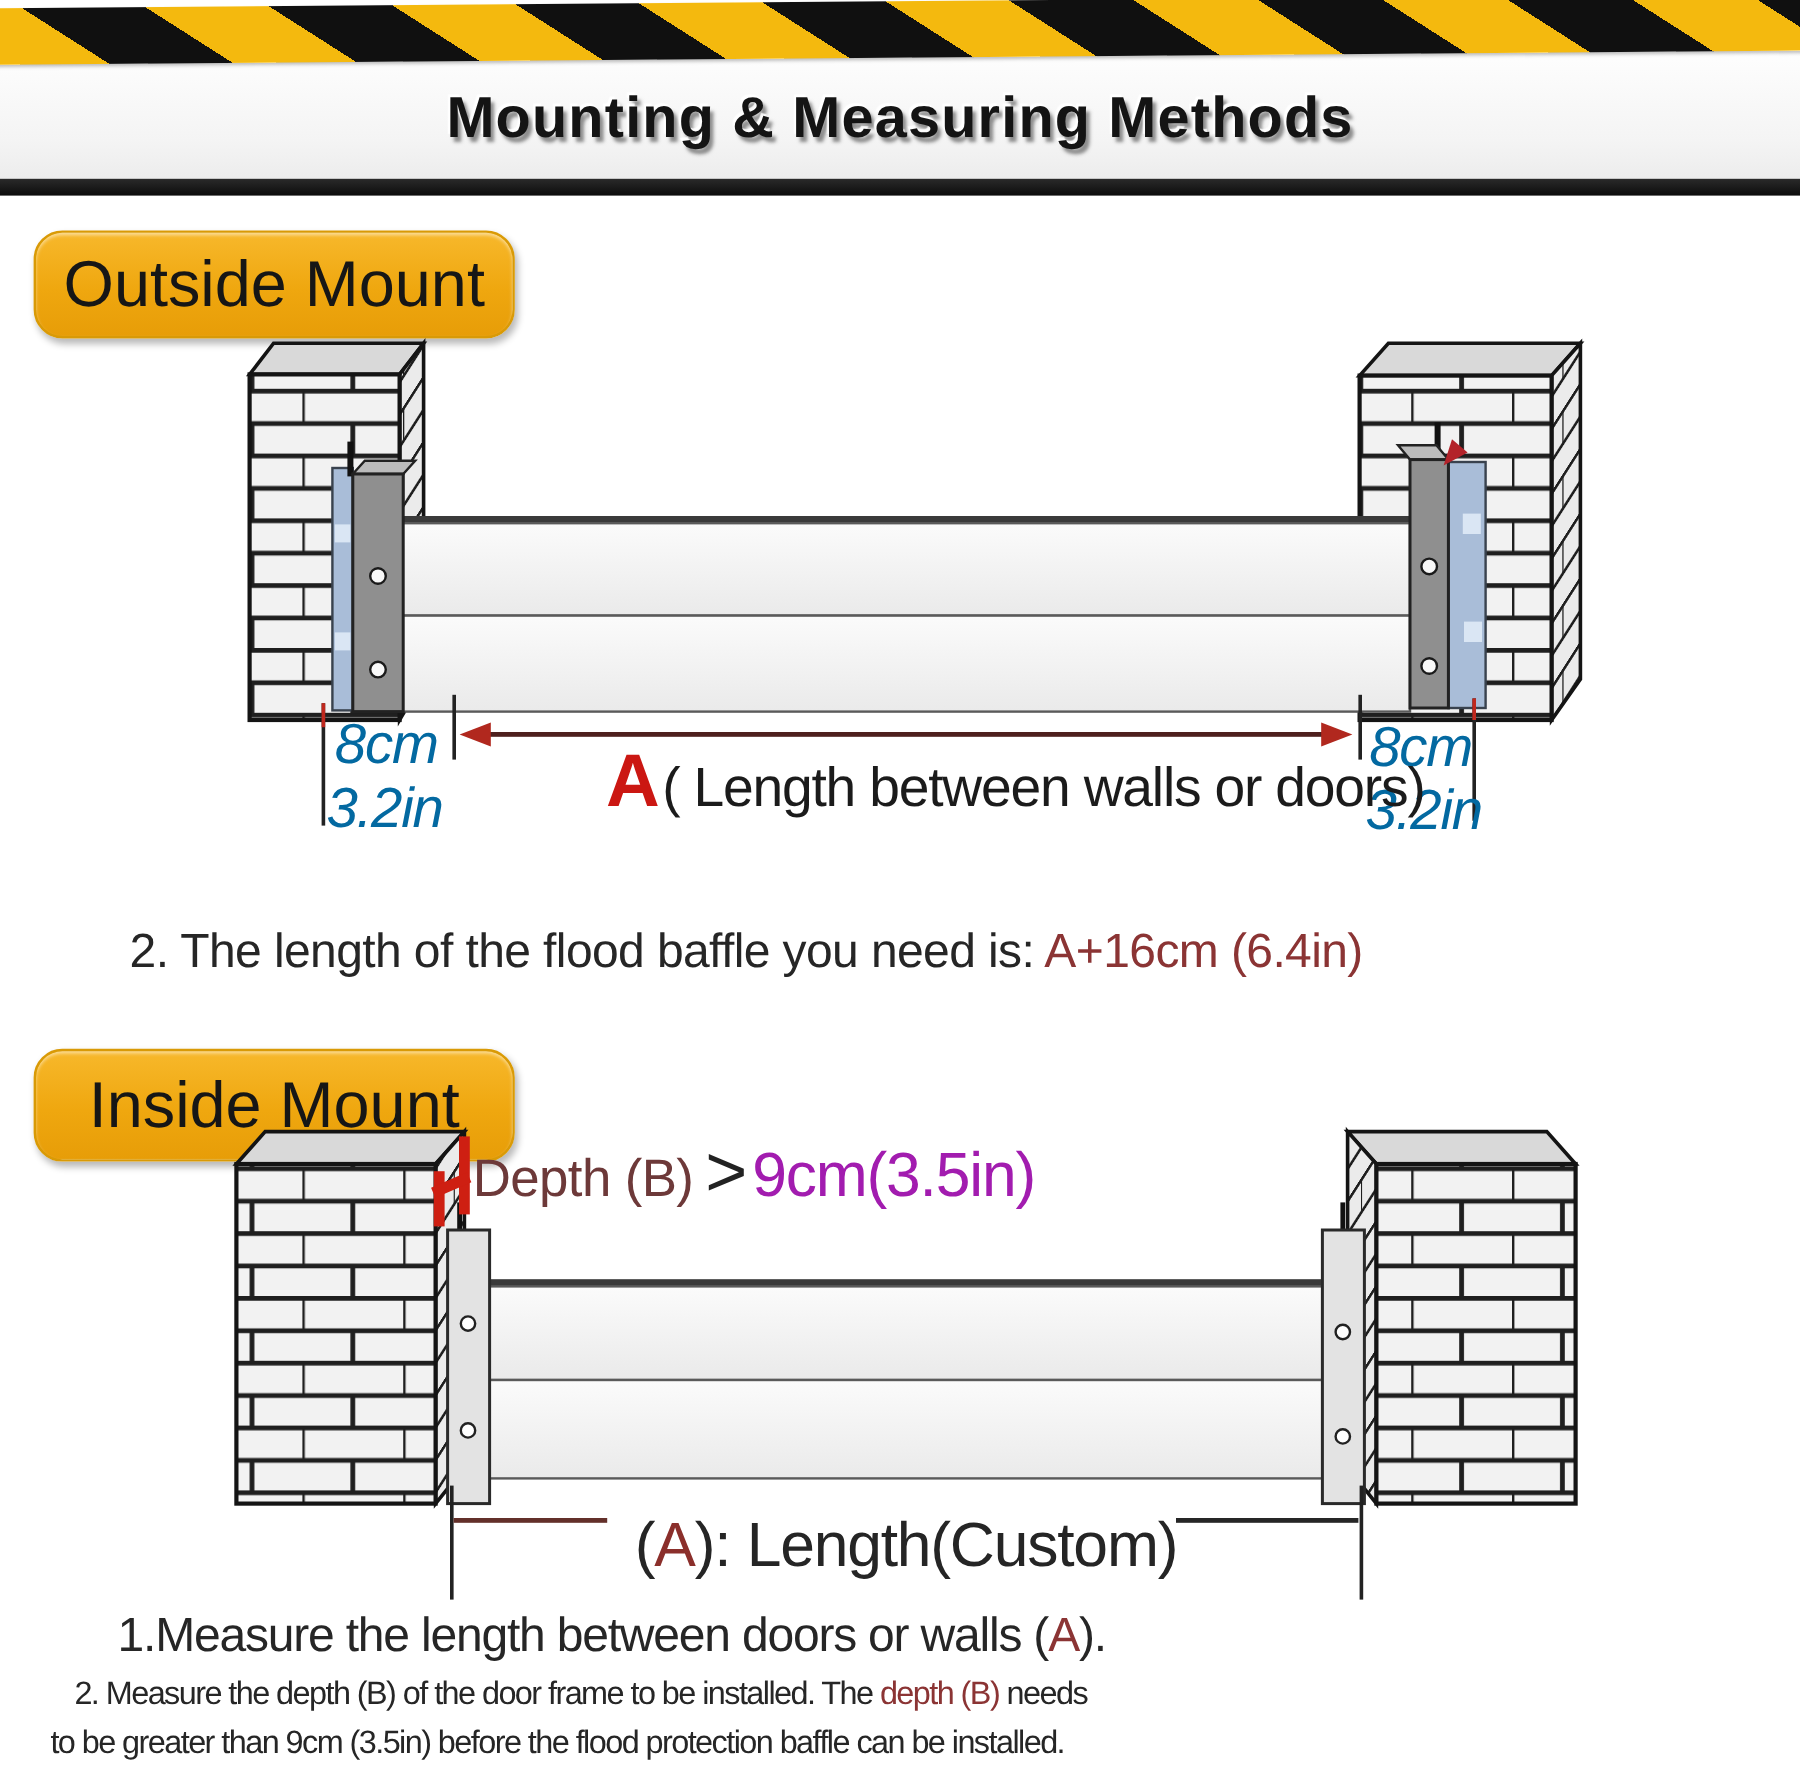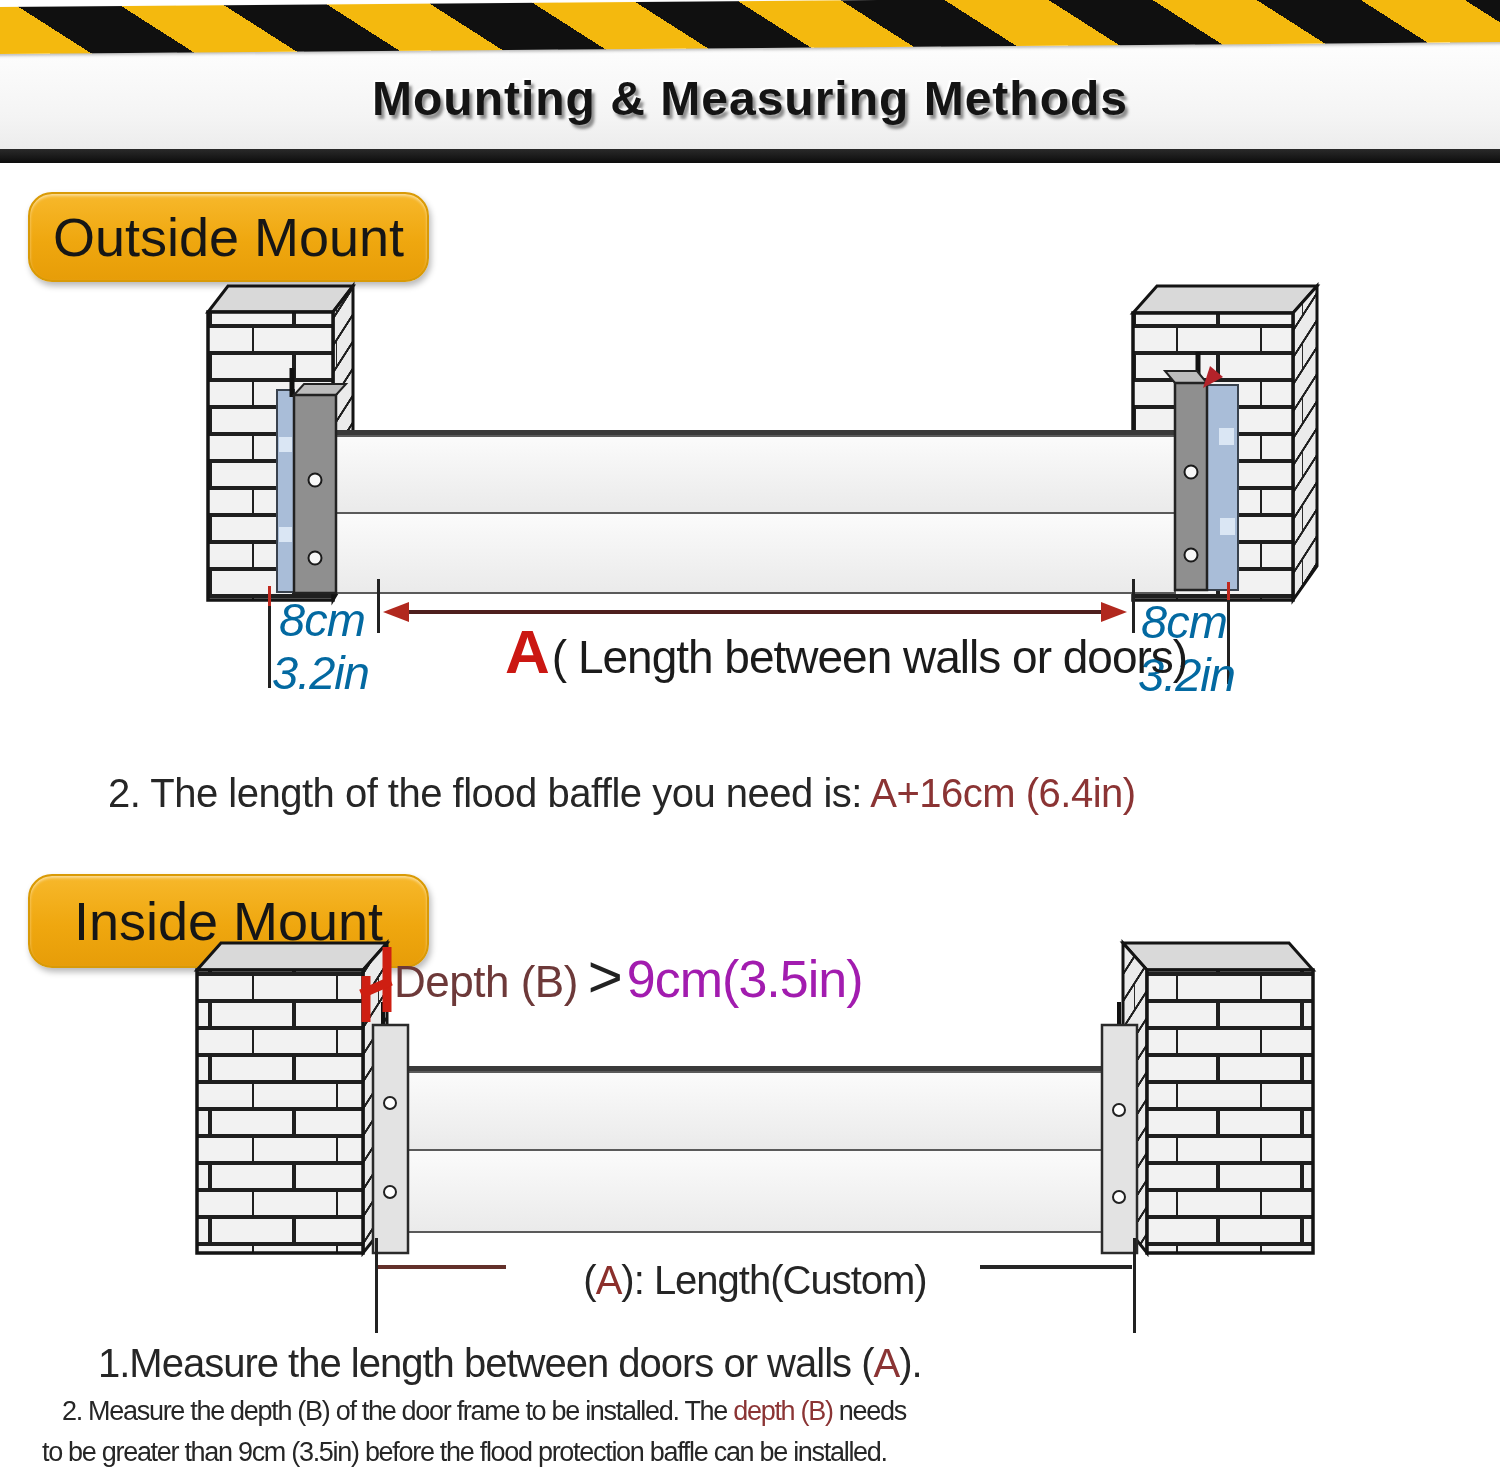--- a/index.html
+++ b/index.html
@@ -45,21 +45,21 @@
   .step-b{font-size:27px;letter-spacing:-1.3px;}
 
   
   .depthlabel{position:absolute;left:394px;top:942px;display:flex;align-items:baseline;white-space:nowrap;}
   .depthlabel .pfx{font-size:44px;letter-spacing:-0.5px;color:#6d3939;}
   .depthlabel .gt{font-size:60px;font-weight:400;color:#222;margin:0 4px 0 10px;}
   .depthlabel .val{font-size:52px;letter-spacing:-1px;color:#a21caf;}
 
   
   .dimlabel{position:absolute;left:376px;top:1258px;width:758px;text-align:center;
-            font-size:40px;letter-spacing:-1px;color:#252525;white-space:nowrap;}
+            font-size:52px;letter-spacing:-1px;color:#252525;white-space:nowrap;}
   .dimlabel .red{color:#8b2f2b;}
 
   
   .ah{position:absolute;width:0;height:0;border-top:10px solid transparent;border-bottom:10px solid transparent;}
   .ah.left{border-right:26px solid #b1281e;}
   .ah.right{border-left:26px solid #b1281e;}
 </style>
 </head>
 <body>
 

